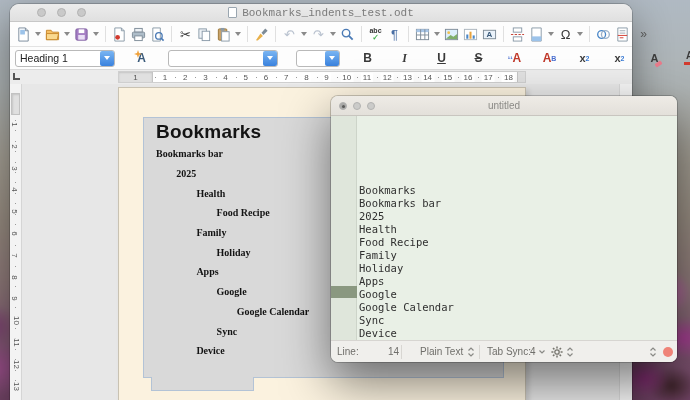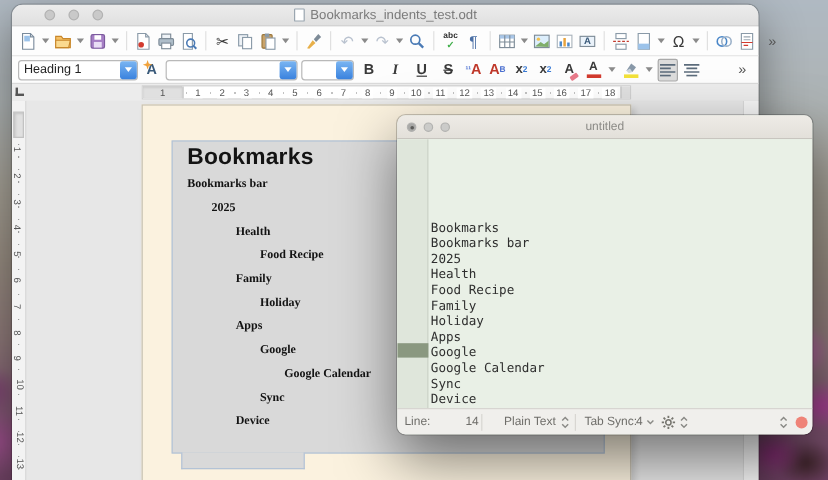--- a/index.html
+++ b/index.html
@@ -22,29 +22,29 @@
       radial-gradient(32px 28px at 2px 334px, #7c4070 0%, rgba(124,64,112,0) 75%),
       linear-gradient(180deg, #b0bac4 0%, #adb3b4 22%, #a39e93 40%, #968b80 55%, #8d7878 70%, #7e5670 85%, #6d3f62 100%);
   }
 
   
   .lo { position:absolute; left:10px; top:4px; width:622px; height:396px;
         background:#e7e7e7; border-radius:9px 9px 0 0;
         box-shadow:0 0 0 1px rgba(0,0,0,.18), 0 14px 38px rgba(0,0,0,.42); }
   .lo-titlebar { position:relative; height:18px; border-radius:9px 9px 0 0;
         background:linear-gradient(#ececec,#e0e0e0); border-bottom:1px solid #c7c7c7;
-        display:flex; align-items:center; justify-content:center; }
+        display:flex; align-items:center; justify-content:center;font-family:Liberation Mono, monospace; }
   .traffic { position:absolute; left:27px; top:4px; display:flex; gap:11px; }
   .light { width:9px; height:9px; border-radius:50%; background:#c9c9c9; border:1px solid #b2b2b2; }
   .lo-title { font-size:11px; color:#7b7b7b; display:flex; align-items:center; gap:5px; }
   .doc-ico { width:9px; height:11px; background:#fff; border:1px solid #9aa6b0; border-radius:1px; }
 
   .tb { background:#fdfdfd; display:flex; align-items:center; padding:0 5px; gap:2px; }
   .tb1 { height:25px; border-bottom:1px solid #e3e3e3; }
-  .tb2 { height:23px; border-bottom:1px solid #dadada; gap:3px; }
+  .tb2 { height:23px; border-bottom:1px solid #dadada; gap:18px; }
   .tbtn { min-width:17px; height:19px; display:flex; align-items:center; justify-content:center;
           font-size:12px; color:#3a3a3a; flex:none; }
   .tbtn svg { display:block; }
   .glyph13 { font-size:13px; }
   .muted { color:#b9c2cf; }
   .caret { width:0; height:0; border-left:3px solid transparent; border-right:3px solid transparent;
            border-top:4px solid #8a8a8a; flex:none; margin:0 1px; }
   .sep { width:1px; height:16px; background:#e0e0e0; margin:0 3px; flex:none; }
   .spacer { flex:1; }
 

